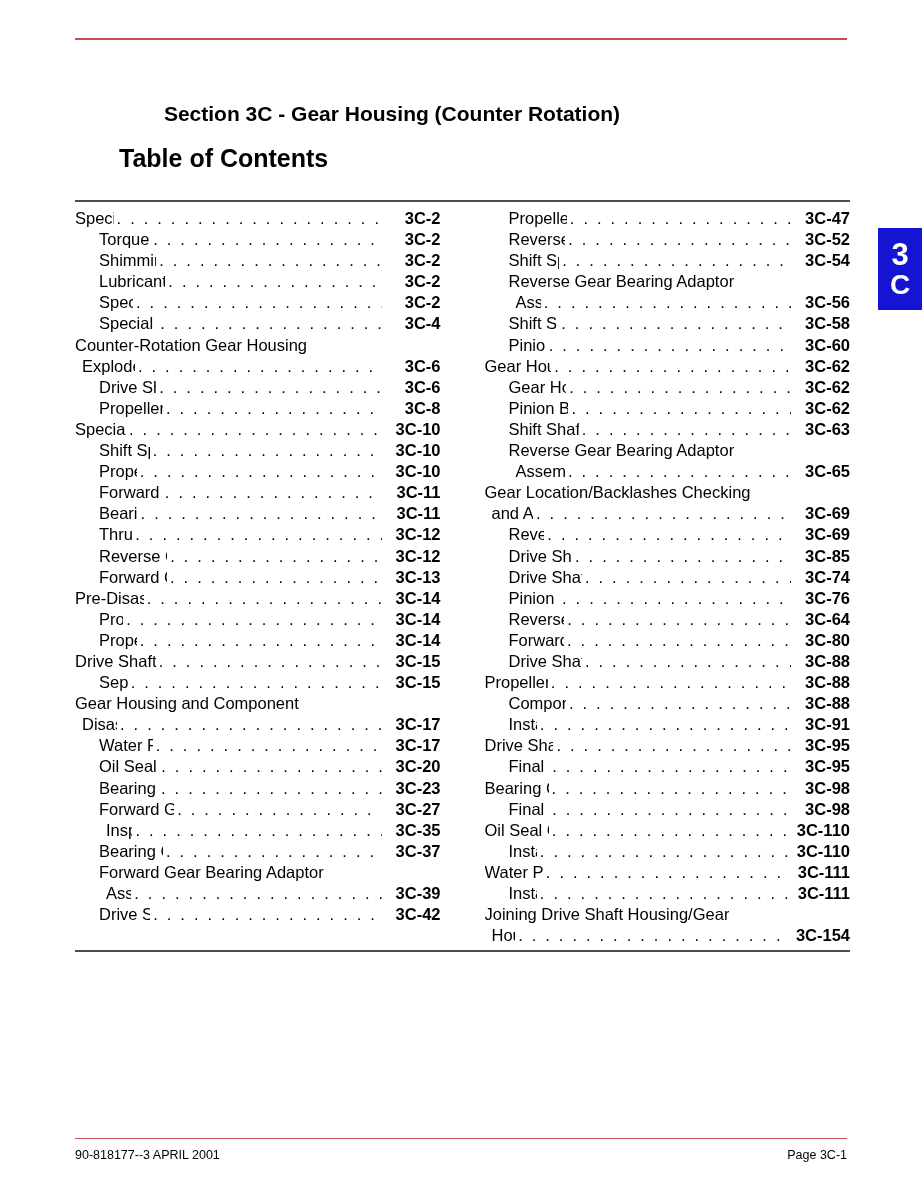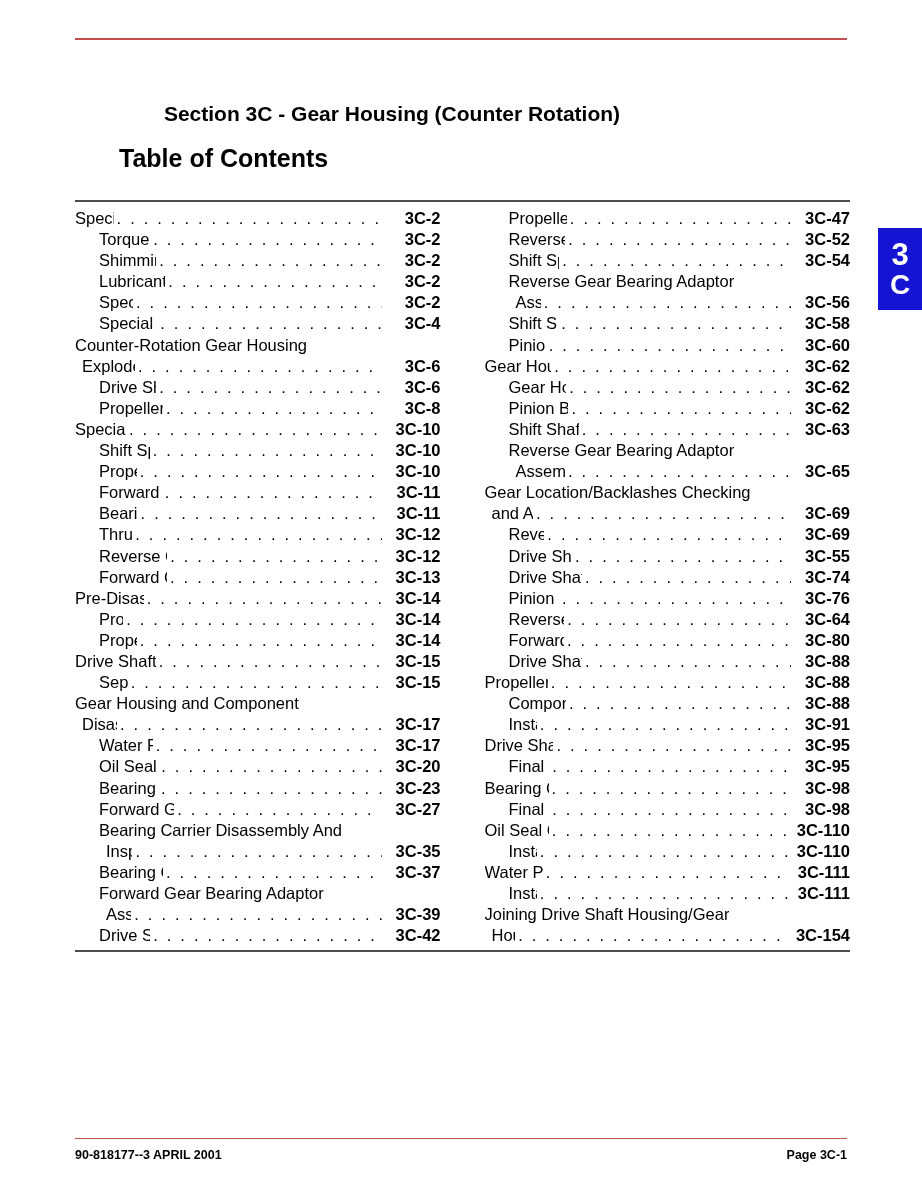--- a/index.html
+++ b/index.html
@@ -168,21 +168,21 @@
   .foot-rule {
     height: 1.5px;
     background: #c0504d;
     width: 100%;
     margin-bottom: 9px;
   }
   .foot-row {
     display: flex;
     justify-content: space-between;
     font-size: 12.5px;
-    font-weight: bold;
+    font-weight: normal;
   }
 </style>
 </head>
 <body>
 
 <div class="page">
 
   <div class="run-head">
     <div class="run-head-rule"></div>
   </div>
@@ -330,24 +330,20 @@
           <div class="toc-entry lvl2">
             <span class="toc-label">Bearing Carrier Assembly</span>
             <span class="toc-dots"></span>
             <span class="toc-page">3C-23</span>
           </div>
           <div class="toc-entry lvl2">
             <span class="toc-label">Forward Gear Bearing and Adaptor</span>
             <span class="toc-dots"></span>
             <span class="toc-page">3C-27</span>
           </div>
-          <div class="toc-entry lvl2 nodots">
-            <span class="toc-label">Bearing Carrier Disassembly And</span>
-            <span class="toc-page"></span>
-          </div>
           <div class="toc-entry lvl2c">
             <span class="toc-label">Inspection</span>
             <span class="toc-dots"></span>
             <span class="toc-page">3C-35</span>
           </div>
           <div class="toc-entry lvl2">
             <span class="toc-label">Bearing Carrier Reassembly</span>
             <span class="toc-dots"></span>
             <span class="toc-page">3C-37</span>
           </div>
@@ -440,21 +436,21 @@
             <span class="toc-page">3C-69</span>
           </div>
           <div class="toc-entry lvl2">
             <span class="toc-label">Reverse Gear</span>
             <span class="toc-dots"></span>
             <span class="toc-page">3C-69</span>
           </div>
           <div class="toc-entry lvl2">
             <span class="toc-label">Drive Shaft and Pinion Gear</span>
             <span class="toc-dots"></span>
-            <span class="toc-page">3C-55</span>
+            <span class="toc-page">3C-85</span>
           </div>
           <div class="toc-entry lvl2">
             <span class="toc-label">Drive Shaft - Bearing Preload Tool</span>
             <span class="toc-dots"></span>
             <span class="toc-page">3C-74</span>
           </div>
           <div class="toc-entry lvl2">
             <span class="toc-label">Pinion Gear Location</span>
             <span class="toc-dots"></span>
             <span class="toc-page">3C-76</span>

